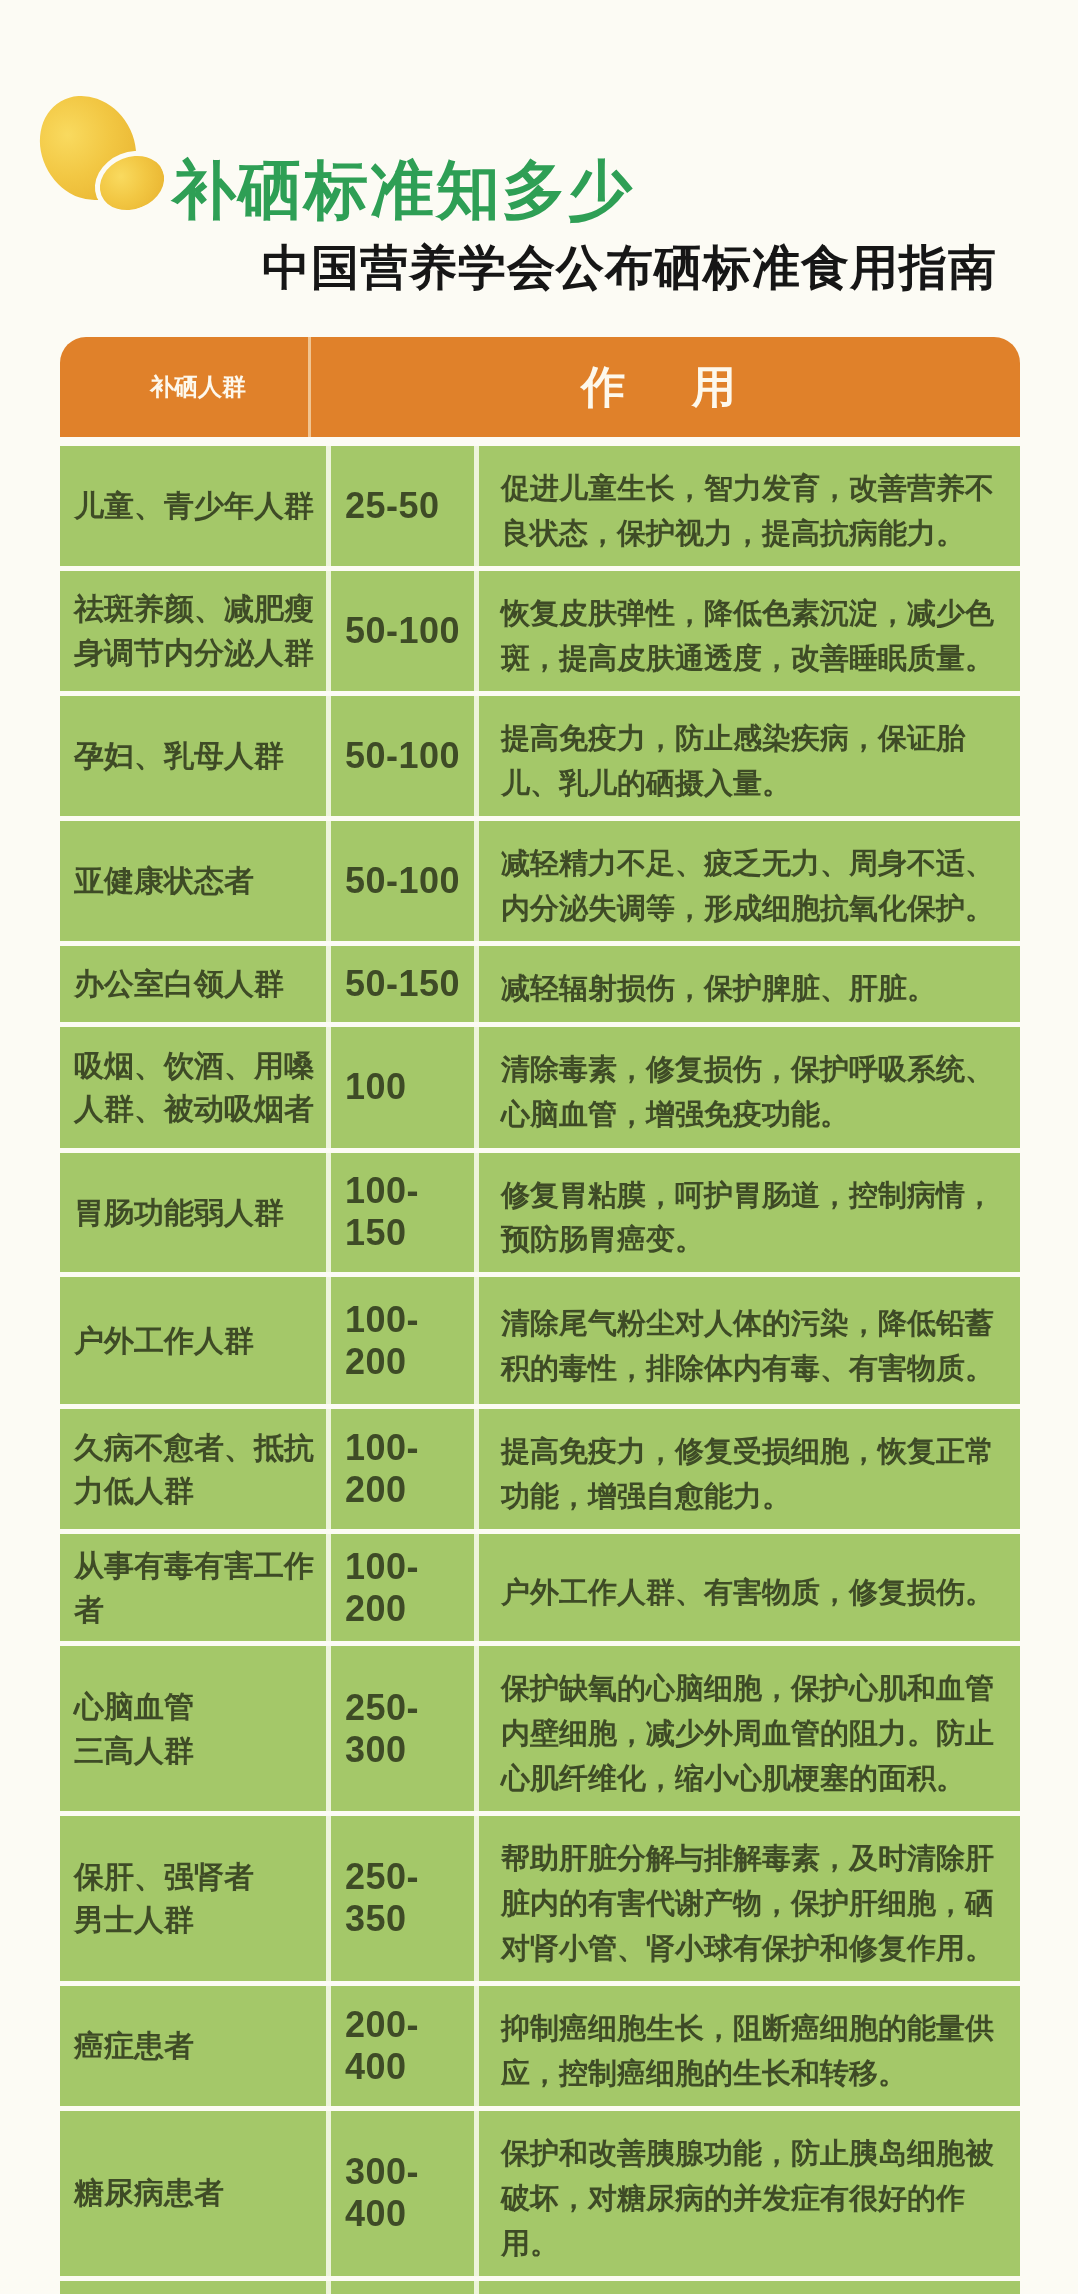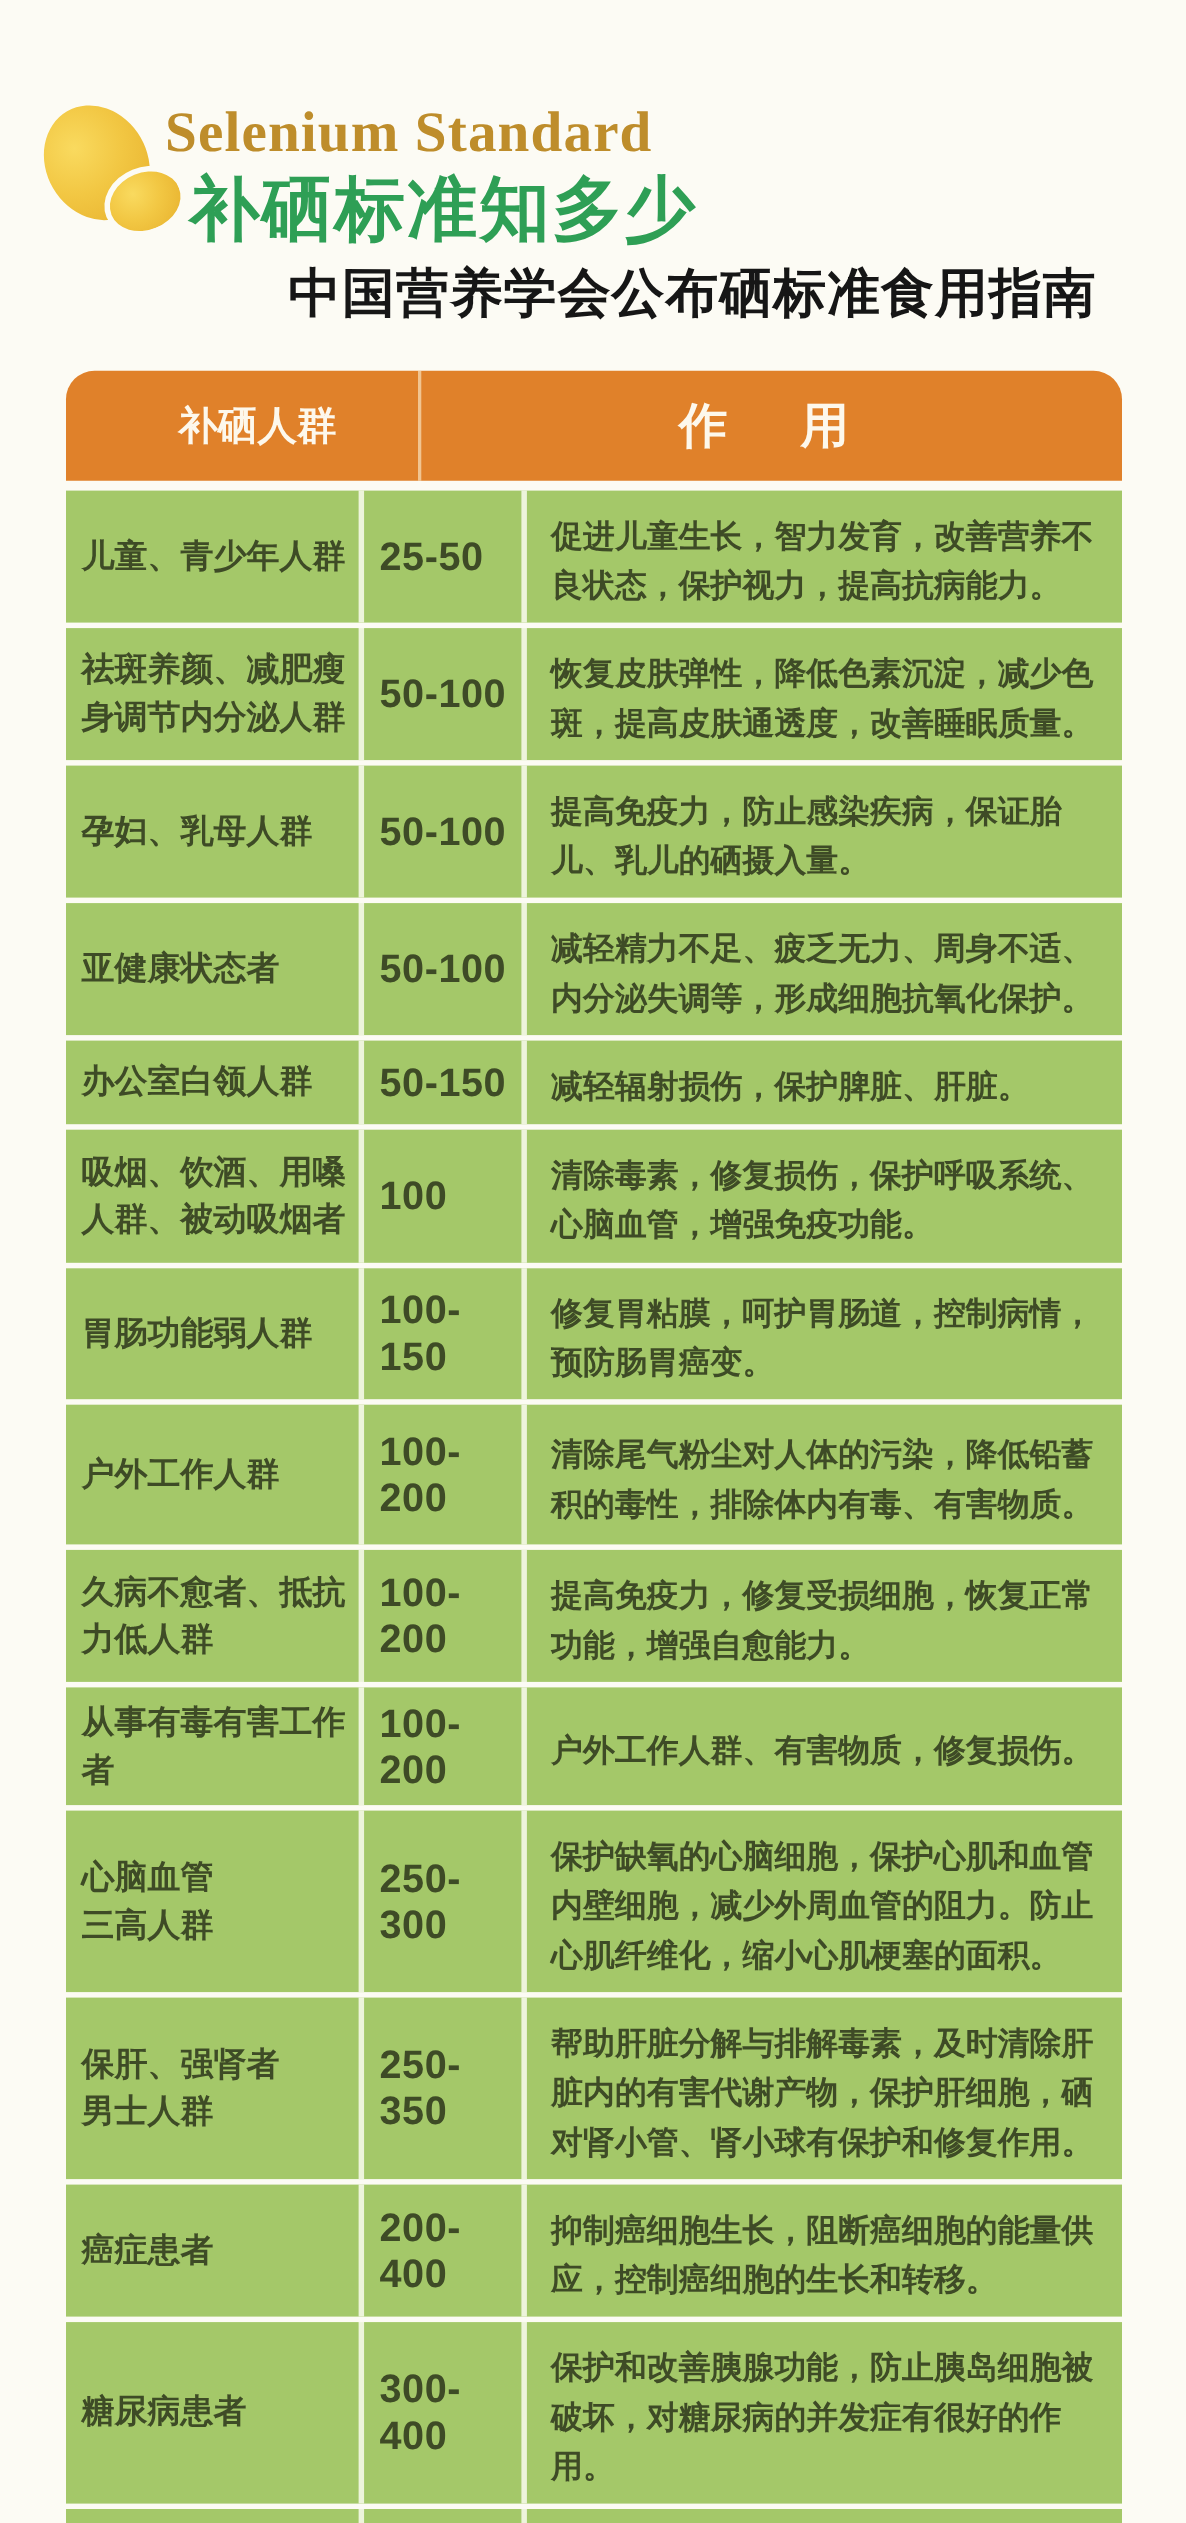--- a/index.html
+++ b/index.html
@@ -36,21 +36,21 @@
   }
 
   
   .sel-table{position:absolute;left:60px;top:337px;width:960px;}
   .thead{
     display:flex;height:100px;background:var(--header-orange,#E0812A);
     border-radius:26px 26px 0 0;color:#FDF8EC;font-weight:700;
   }
   .thead .hcell{display:flex;align-items:center;justify-content:center;
     box-sizing:border-box;text-align:center;}
-  .h1{width:323px;font-size:36px;border-right:3px solid rgba(252,242,214,.6);padding-left:28px;}
+  .h1{width:251px;font-size:24px;border-right:3px solid rgba(252,242,214,.6);padding-left:28px;}
   .h2{width:157px;font-size:29px;line-height:1.25;white-space:pre-line;
       border-right:3px solid rgba(252,242,214,.6);}
   .h3{flex:1;font-size:44px;letter-spacing:14px;white-space:pre;}
 
   .tbody{display:block;}
   .trow{
     display:flex;background:var(--cell-green,#A4C869);
     margin-top:5px;box-sizing:border-box;align-items:center;
   }
   .trow:first-child{margin-top:9px;}
@@ -83,21 +83,20 @@
 </head>
 <body>
 
 <div class="page">
 
   <div class="logo">
     <div class="bean bean-large"></div>
     <div class="bean bean-small"></div>
   </div>
 
-  <div class="title-en">Selenium Standard</div>
   <div class="title-cn">补硒标准知多少</div>
   <div class="subtitle">中国营养学会公布硒标准食用指南</div>
 
   <div class="sel-table">
     <div class="thead">
       <div class="hcell h1">补硒人群</div>
       <div class="hcell h3">作  用</div>
     </div>
     <div class="tbody">
     <div class="trow">

